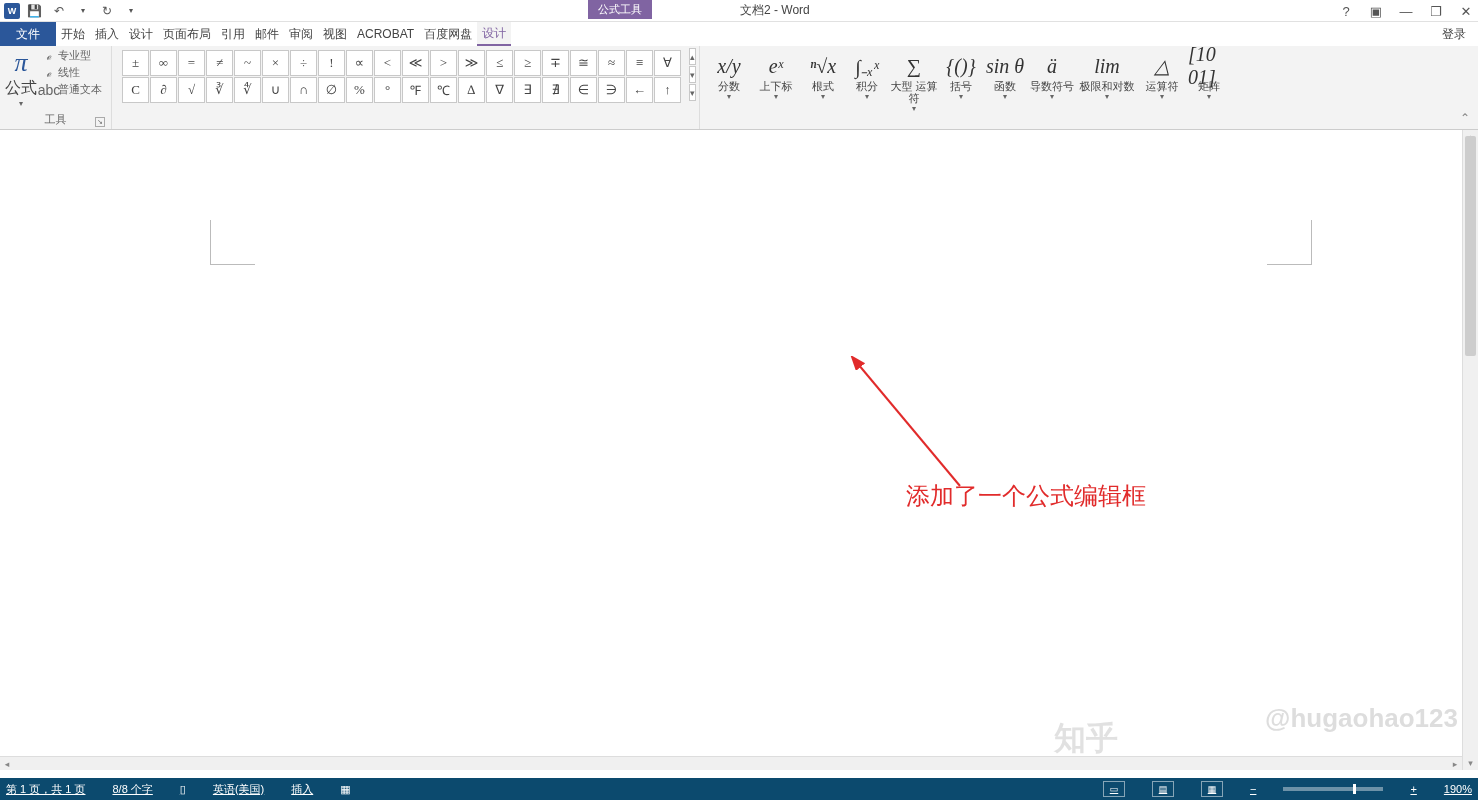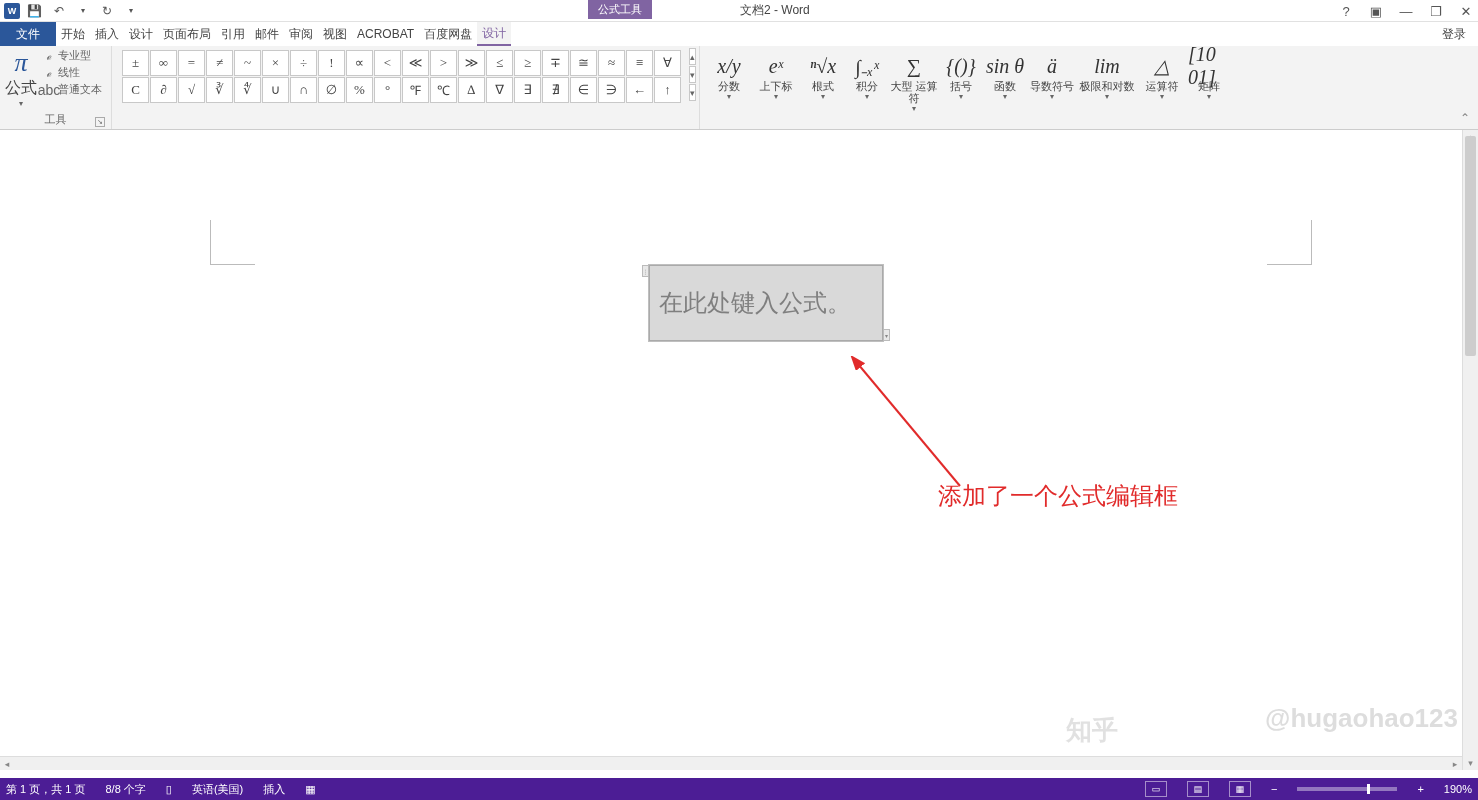--- a/index.html
+++ b/index.html
@@ -56,32 +56,32 @@
 
 
 .doc-wrap { position: absolute; top: 130px; left: 0; right: 0; bottom: 30px; background: #fff; overflow: hidden; }
 .page-shadow-l { position:absolute; left:210px; top:90px; width:45px; height:45px; border-left:1px solid #bbb; border-bottom:1px solid #bbb; }
 .page-shadow-r { position:absolute; right:166px; top:90px; width:45px; height:45px; border-right:1px solid #bbb; border-bottom:1px solid #bbb; }
 .eq-box { position: absolute; left: 648px; top: 134px; width: 236px; height: 78px; background: #d9d9d9; border: 1px solid #bfbfbf; box-shadow: 0 0 0 1px #aaa inset; }
 .eq-box .handle-l { position:absolute; left:-7px; top:0; width:7px; height:12px; background:#e8e8e8; border:1px solid #bbb; font-size:6px; display:flex; align-items:center; justify-content:center; color:#888;}
 .eq-box .handle-r { position:absolute; right:-7px; bottom:0; width:7px; height:12px; background:#e8e8e8; border:1px solid #bbb; font-size:6px; display:flex; align-items:center; justify-content:center; color:#888;}
 .eq-box .placeholder { position:absolute; left:10px; top:22px; font-size: 24px; color: #7f7f7f; font-family: "DengXian","Microsoft YaHei"; }
 .arrow { position: absolute; left: 850px; top: 226px; pointer-events: none; }
-.annot { position: absolute; left: 938px; top: 350px; font-size: 24px; color: #e12b2b; }
+.annot { position: absolute; left: 906px; top: 350px; font-size: 24px; color: #e12b2b; }
 .watermark { position:absolute; right:20px; bottom:36px; font-size:26px; color:rgba(120,120,120,0.25); font-weight:bold; pointer-events:none; white-space:nowrap;}
-.wm2 { position:absolute; right:360px; bottom:22px; font-size:26px; color:rgba(120,120,120,0.22); font-weight:bold; pointer-events:none;}
+.wm2 { position:absolute; right:360px; bottom:9px; font-size:32px; color:rgba(120,120,120,0.22); font-weight:bold; pointer-events:none;}
 .vscroll { position:absolute; right:0; top:0; bottom:0; width:16px; background:#f0f0f0; border-left:1px solid #ddd;}
 .vscroll .thumb { position:absolute; top:6px; left:2px; right:2px; height:220px; background:#cdcdcd; border-radius:2px;}
 .vscroll .ar { position:absolute; left:0; right:0; height:14px; display:flex; align-items:center; justify-content:center; color:#888; font-size:9px;}
 .hscroll { position:absolute; left:0; right:16px; bottom:30px; height:14px; background:#f0f0f0; border-top:1px solid #ddd;}
 .hscroll .har { width:14px; height:14px; display:inline-flex; align-items:center; justify-content:center; color:#888; font-size:9px; float:left;}
 .hscroll .har.r { float:right;}
 
 
-.status { position: absolute; left: 0; right: 0; bottom: 0; height: 22px; background: #4c1d95; color: #fff; display: flex; align-items: center; font-size: 11px; padding: 0 6px; gap: 20px; }
+.status { position: absolute; left: 0; right: 0; bottom: 0; height: 22px; background: #0c4a6e; color: #fff; display: flex; align-items: center; font-size: 11px; padding: 0 6px; gap: 27px; text-decoration: underline; }
 .status .sitem { cursor: pointer; display:flex; align-items:center; gap:4px;}
 .status .spacer { flex: 1; }
 .status .view-btn { width: 22px; height: 16px; border: 1px solid rgba(255,255,255,0.5); display:flex; align-items:center; justify-content:center; font-size:9px;}
 .status .zoom-track { width: 100px; height: 4px; background: rgba(255,255,255,0.4); position: relative; }
 .status .zoom-thumb { position:absolute; top:-3px; left:70px; width:3px; height:10px; background:#fff;}
 </style>
 </head>
 <body>
 
 <div class="titlebar">
@@ -267,25 +267,20 @@
         </div>
     </div>
   </div>
 
   <div class="collapse-caret">⌃</div>
 </div>
 
 <div class="doc-wrap">
   <div class="page-shadow-l"></div>
   <div class="page-shadow-r"></div>
-  <div class="eq-box">
-    <div class="handle-l">⋮</div>
-    <div class="handle-r">▾</div>
-    <div class="placeholder">在此处键入公式。</div>
-  </div>
   <svg class="arrow" width="140" height="150">
     <defs>
         <marker id="ah" markerWidth="10" markerHeight="10" refX="2" refY="3" orient="auto">
           <path d="M0,0 L0,6 L8,3 z" fill="#e12b2b"></path>
         </marker>
       </defs>
     <line x1="110" y1="130" x2="8" y2="8" stroke="#e12b2b" stroke-width="2" marker-end="url(#ah)"></line>
   </svg>
   <div class="annot">添加了一个公式编辑框</div>
   <div class="wm2">知乎</div>

